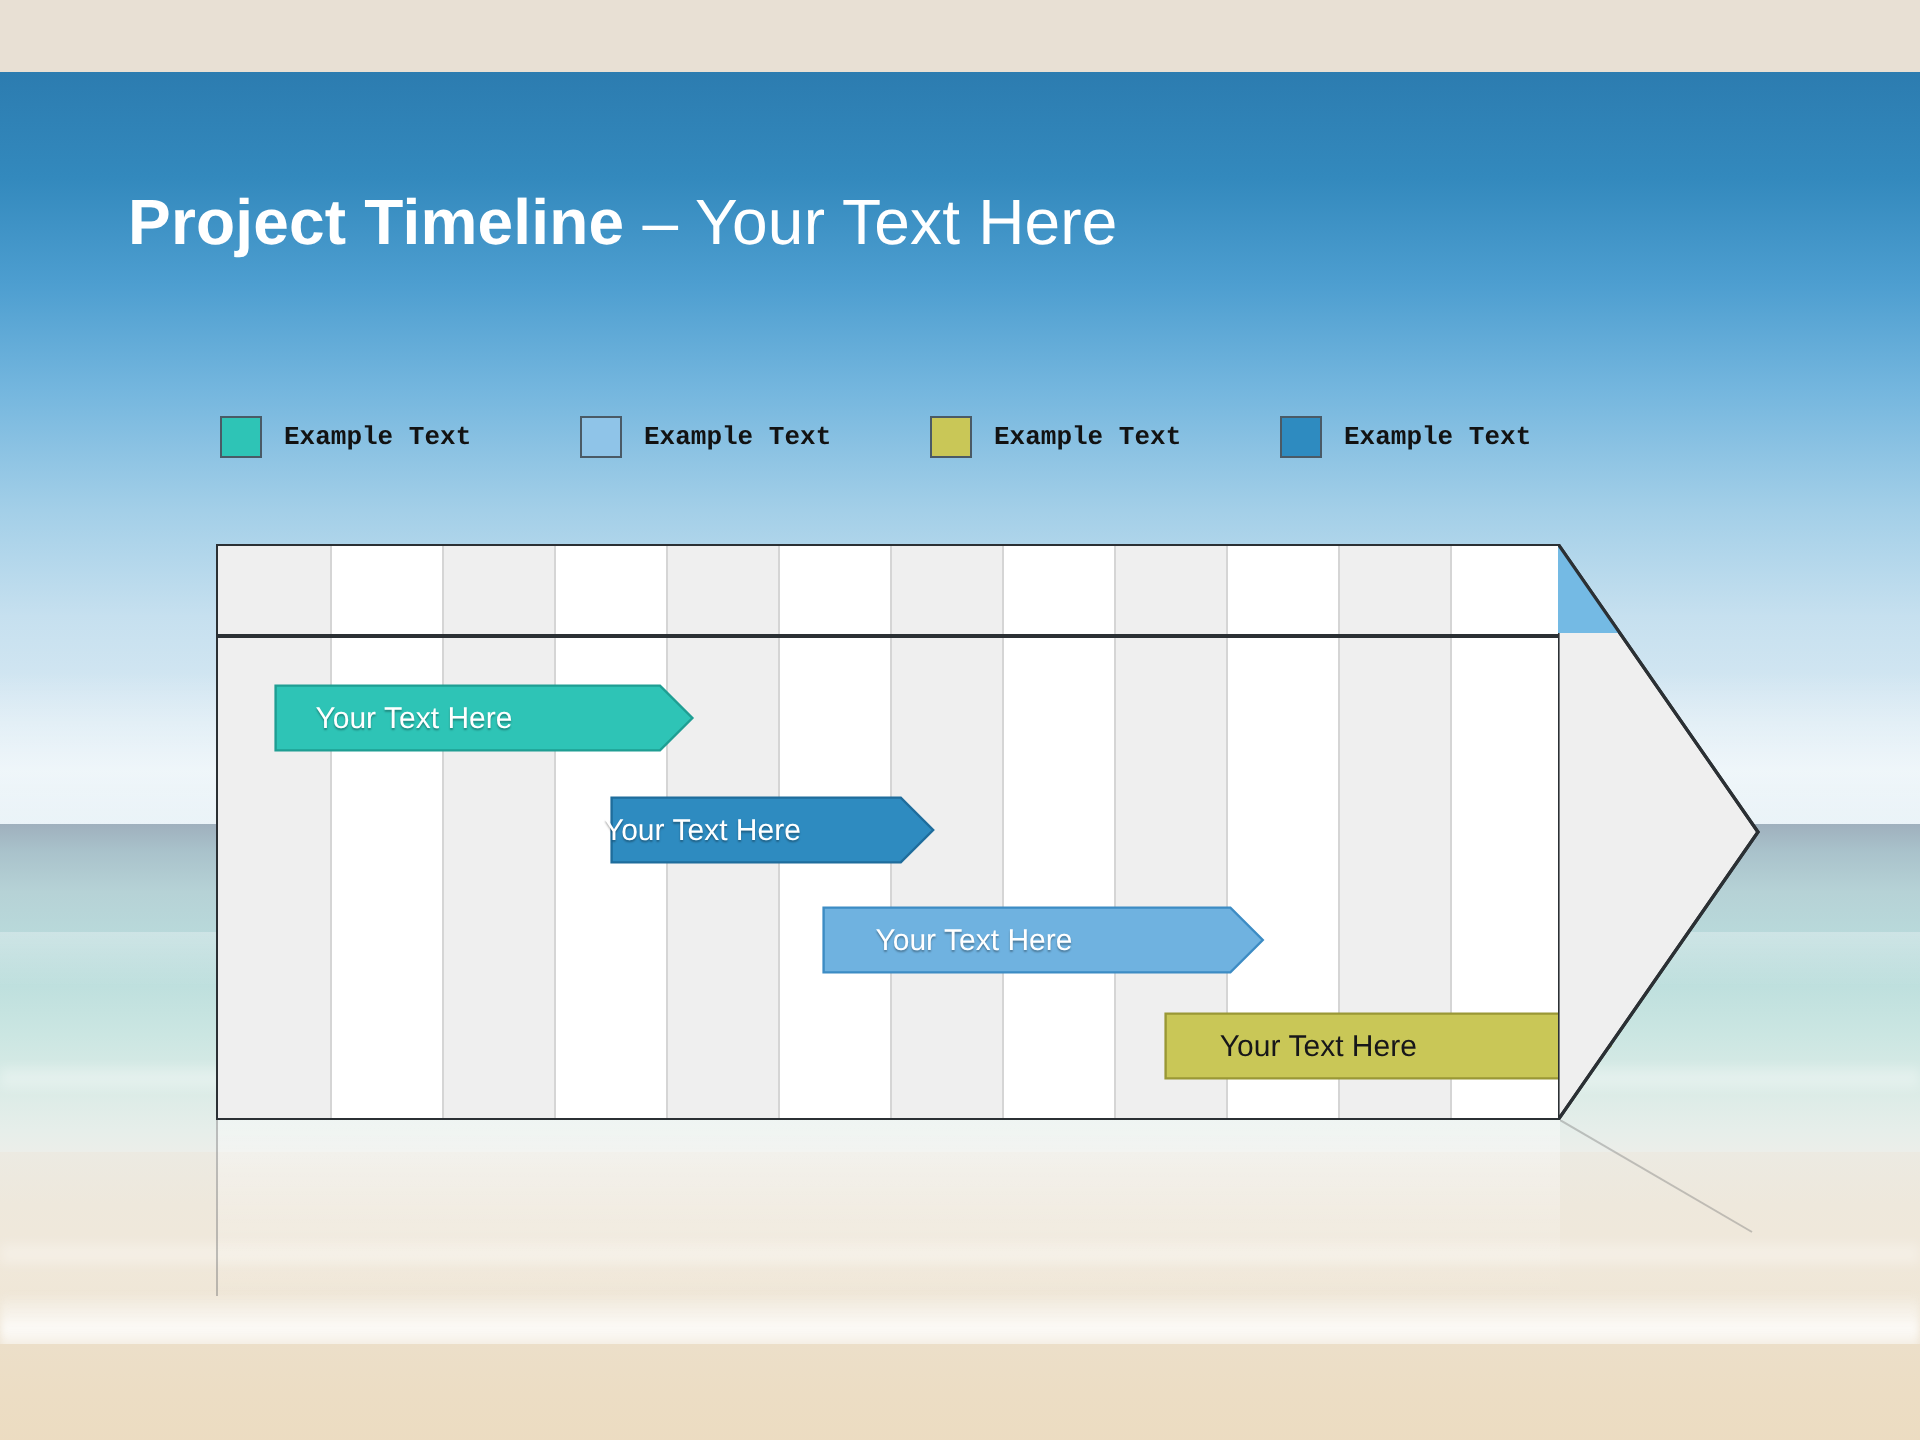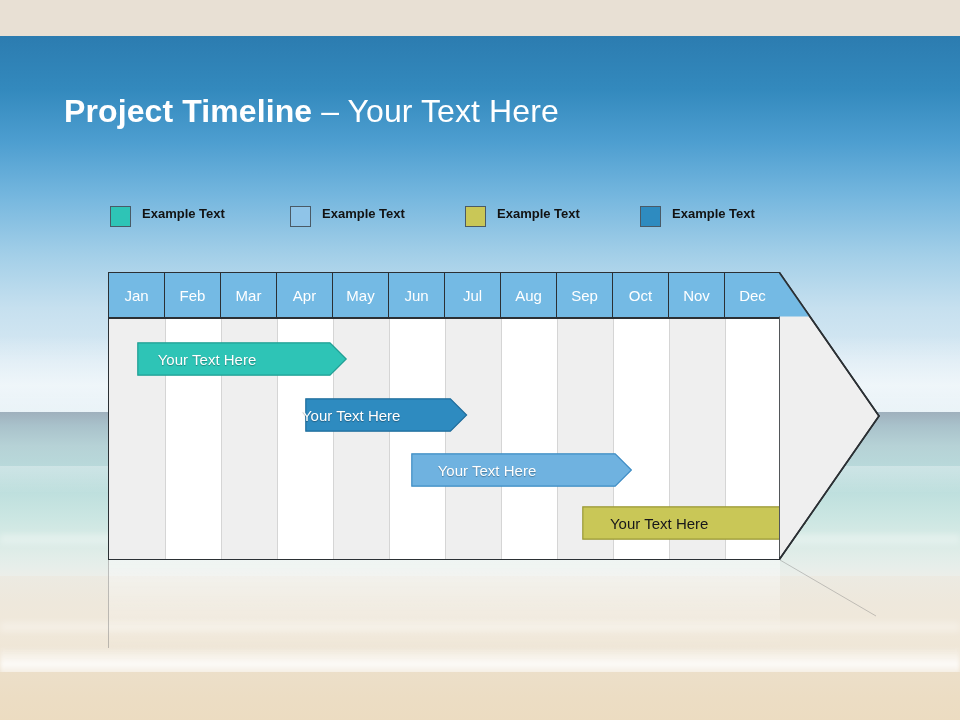--- a/index.html
+++ b/index.html
@@ -98,21 +98,23 @@
   
   .legend {
     position: absolute;
     left: 110px; top: 170px;
     width: 700px; height: 24px;
   }
   .legend-item {
     position: absolute;
     top: 0;
     display: flex;
+    align-items: center;
     height: 24px;
+    font-family: Liberation Mono, monospace;
   }
   .legend-swatch {
     width: 21px; height: 21px;
     border: 1px solid #4a5a66;
     flex: 0 0 auto;
   }
   .legend-label {
     margin-left: 11px;
     font-size: 13px;
     font-weight: bold;
@@ -274,34 +276,20 @@
           <div class="col plain" style="left: 392px;"></div>
           <div class="col-sep" style="left: 392px;"></div>
           <div class="col shaded" style="left: 448px;"></div>
           <div class="col-sep" style="left: 448px;"></div>
           <div class="col plain" style="left: 504px;"></div>
           <div class="col-sep" style="left: 504px;"></div>
           <div class="col shaded" style="left: 560px;"></div>
           <div class="col-sep" style="left: 560px;"></div>
           <div class="col plain" style="left: 616px;"></div>
           <div class="col-sep" style="left: 616px;"></div>
-        </div>
-      <div class="header-row" id="header-row" style="background: rgb(116, 186, 228);">
-          <div class="header-cell" style="left: 0px; color: rgb(255, 255, 255);">Jan</div>
-          <div class="header-cell" style="left: 56px; color: rgb(255, 255, 255);">Feb</div>
-          <div class="header-cell" style="left: 112px; color: rgb(255, 255, 255);">Mar</div>
-          <div class="header-cell" style="left: 168px; color: rgb(255, 255, 255);">Apr</div>
-          <div class="header-cell" style="left: 224px; color: rgb(255, 255, 255);">May</div>
-          <div class="header-cell" style="left: 280px; color: rgb(255, 255, 255);">Jun</div>
-          <div class="header-cell" style="left: 336px; color: rgb(255, 255, 255);">Jul</div>
-          <div class="header-cell" style="left: 392px; color: rgb(255, 255, 255);">Aug</div>
-          <div class="header-cell" style="left: 448px; color: rgb(255, 255, 255);">Sep</div>
-          <div class="header-cell" style="left: 504px; color: rgb(255, 255, 255);">Oct</div>
-          <div class="header-cell" style="left: 560px; color: rgb(255, 255, 255);">Nov</div>
-          <div class="header-cell" style="left: 616px; color: rgb(255, 255, 255);">Dec</div>
         </div>
       <div class="header-underline"></div>
       <div id="bars">
           <div class="bar" style="left: 0px; top: 69px; width: 210px;">
             <svg width="210" height="34" viewBox="0 0 210 34">
               <path d="M 0.8 0.8 L 193 0.8 L 209.2 17 L 193 33.2 L 0.8 33.2 Z" fill="#2ec4b6" stroke="#1f9e93" stroke-width="1.2"></path>
             </svg>
             <div class="bar-label light">
               <span>Your</span>
               <span class="sp"></span>

